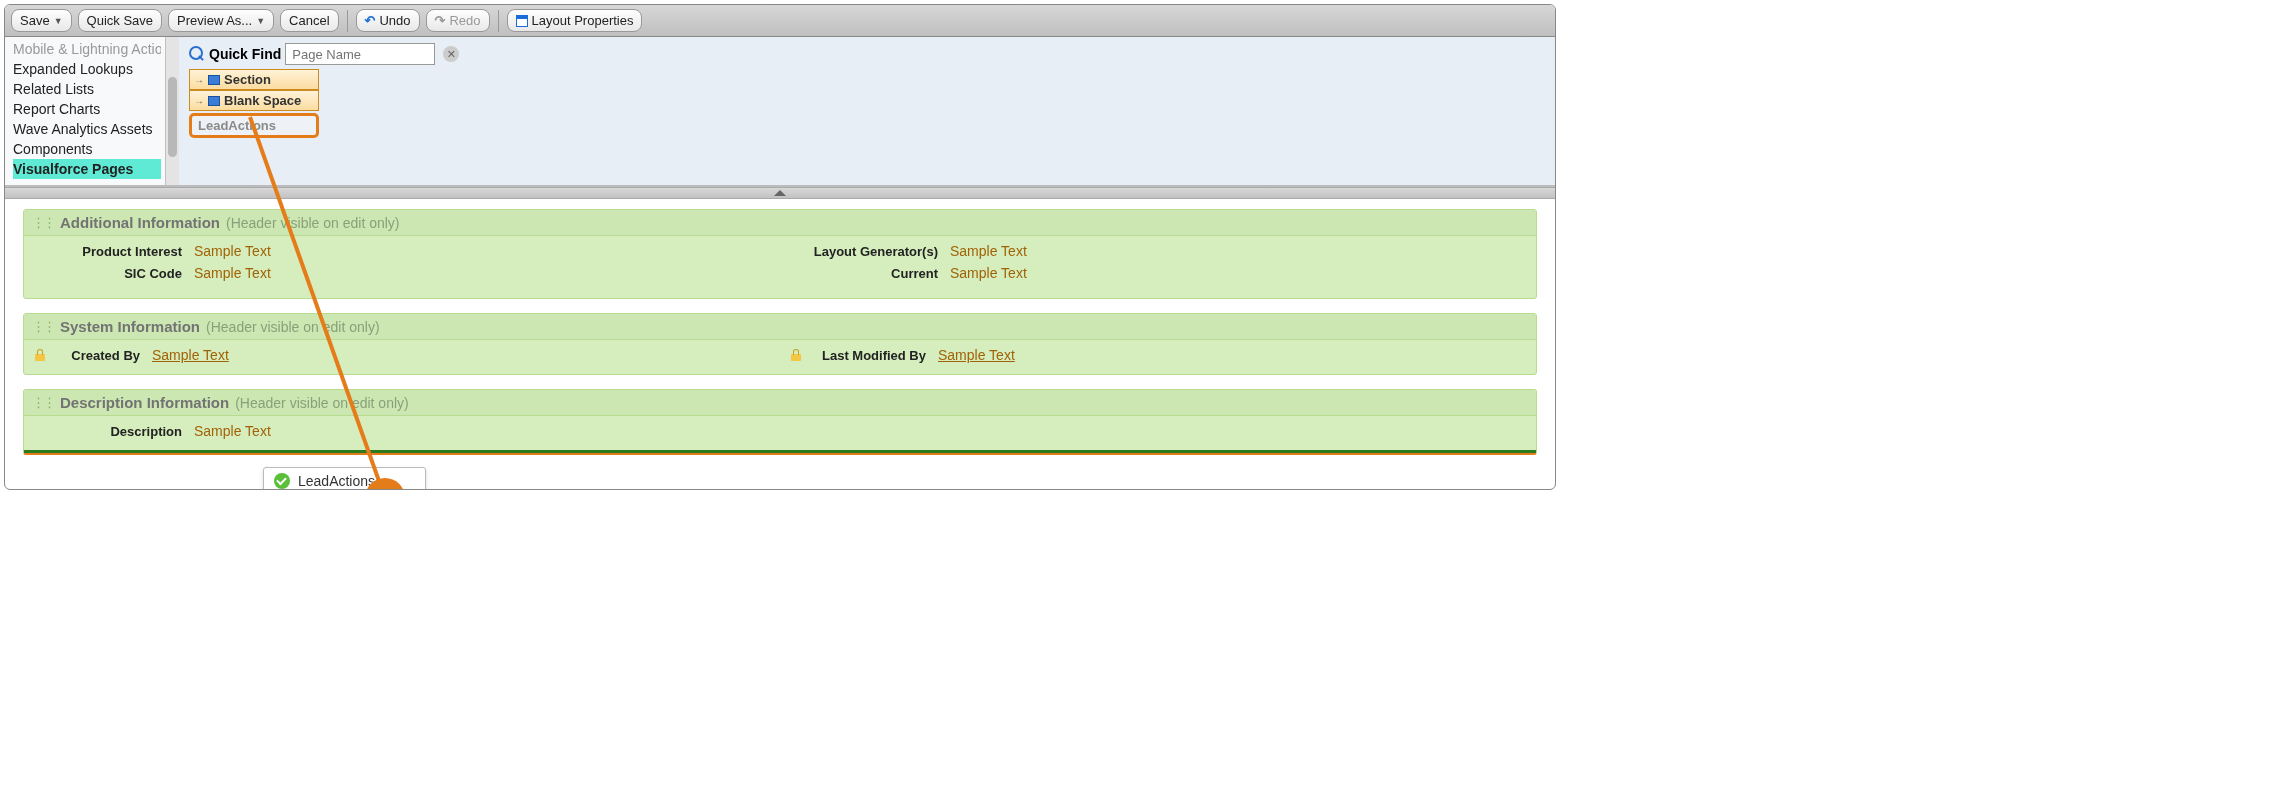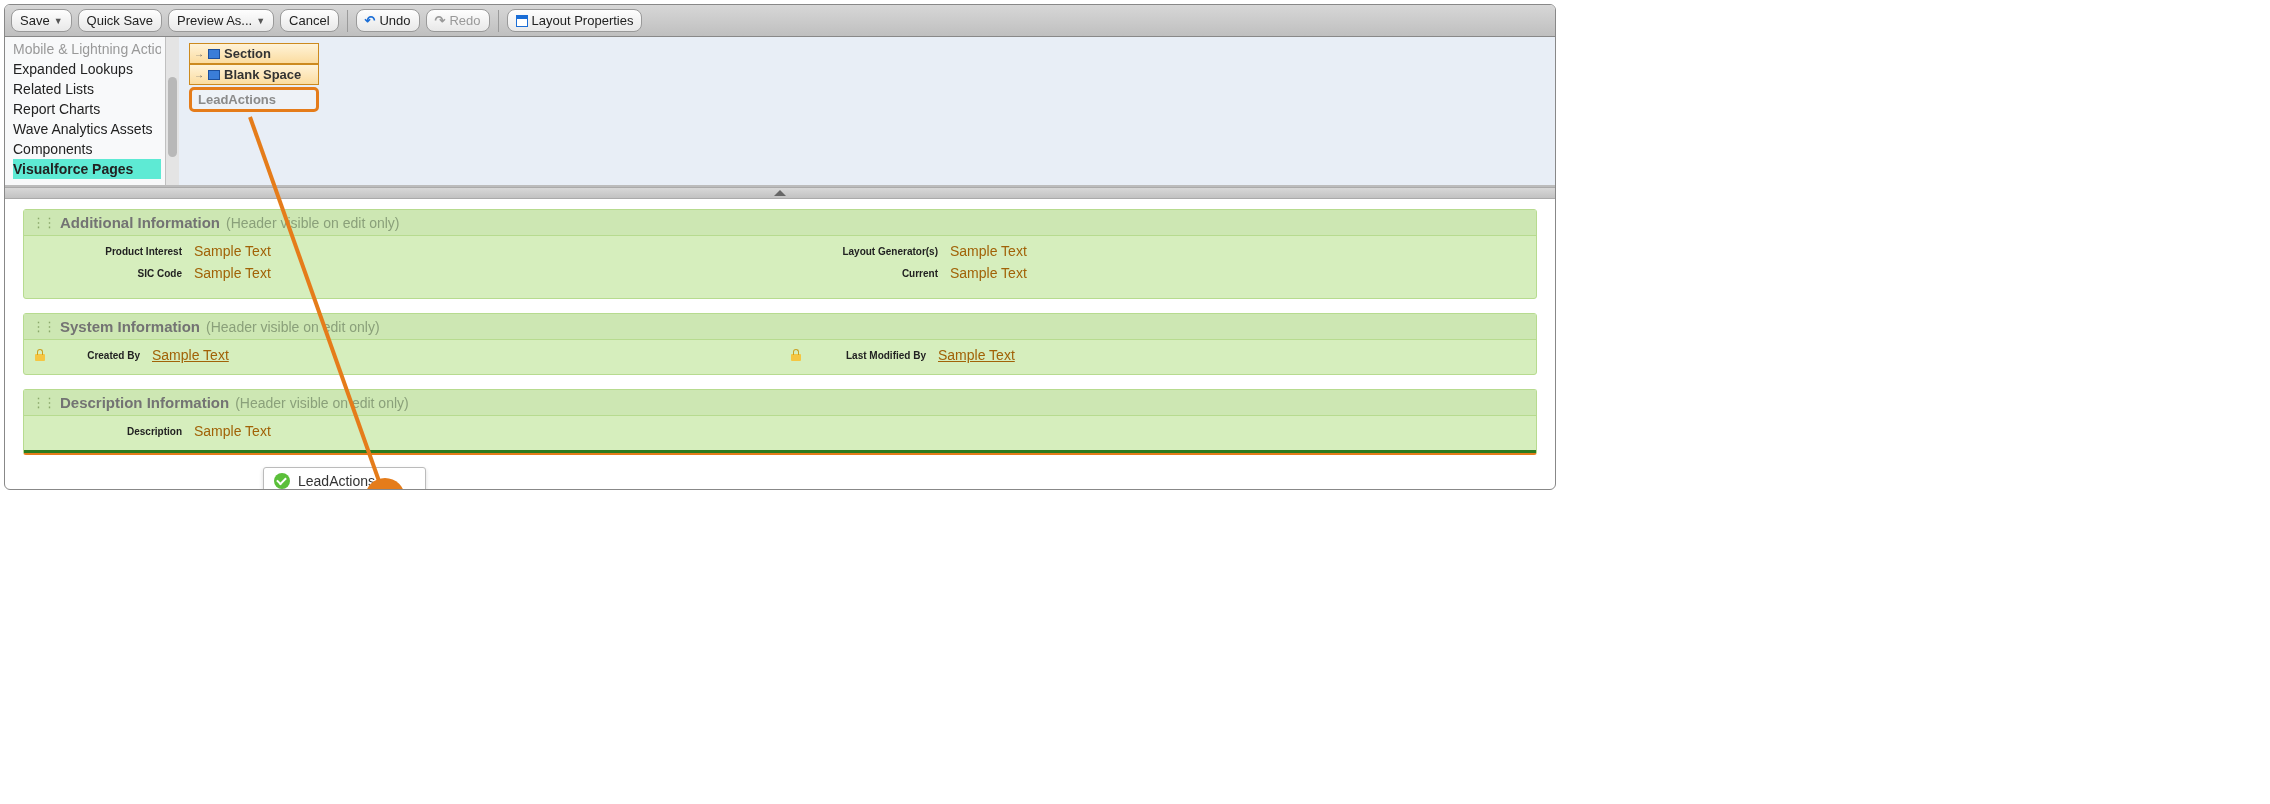--- a/index.html
+++ b/index.html
@@ -36,21 +36,21 @@
   .section { border: 1px solid #b7db8f; border-radius: 3px; margin-bottom: 14px; background: #d6eebd; }
   .section.drop { border-bottom: 2px solid #e57c1a; }
   .section.dropg::after { content: ""; display: block; height: 3px; background: #2c7a1e; margin: 0; }
   .shead { display: flex; align-items: center; gap: 6px; padding: 4px 8px; background: #cde7b3; border-bottom: 1px solid #b7db8f; }
   .grip { color: #8aa86a; letter-spacing: -2px; }
   .stitle { font-weight: bold; font-size: 15px; color: #737373; }
   .snote { color: #8aa07a; font-size: 14px; }
   .srows { padding: 4px 0 8px 0; }
   .srow { display: flex; }
   .scell { flex: 1; display: flex; align-items: center; padding: 3px 10px; }
-  .flabel { width: 160px; text-align: right; font-weight: bold; font-size: 10px; padding-right: 12px; color: #222; }
+  .flabel { width: 160px; text-align: right; font-weight: bold; font-size: 13px; padding-right: 12px; color: #222; }
   .fval { font-size: 14px; color: #a16207; }
   .fval.link { text-decoration: underline; }
   .lock { width: 12px; height: 12px; display: inline-block; margin-right: 6px; position: relative; }
   .lock::before { content: ""; position: absolute; bottom: 0; left: 1px; width: 10px; height: 7px; background: #f5c642; border-radius: 1px; }
   .lock::after { content: ""; position: absolute; top: 0; left: 3px; width: 4px; height: 5px; border: 1.5px solid #c9a022; border-bottom: none; border-radius: 3px 3px 0 0; }
   .droptip { position: absolute; background: #fff; border: 1px solid #bbb; border-radius: 3px; padding: 5px 50px 5px 10px; display: flex; align-items: center; gap: 8px; font-size: 14px; color: #333; box-shadow: 0 2px 4px rgba(0,0,0,.15); }
   .okcircle { width: 16px; height: 16px; border-radius: 50%; background: #5bbf3a; position: relative; }
   .okcircle::after { content: ""; position: absolute; left: 3px; top: 4px; width: 7px; height: 4px; border-left: 2px solid #fff; border-bottom: 2px solid #fff; transform: rotate(-45deg); }
   .callout { position: absolute; width: 40px; height: 40px; border-radius: 50%; background: #e57c1a; color: #fff; font-size: 22px; display: flex; align-items: center; justify-content: center; z-index: 10; }
   svg.line { position: absolute; pointer-events: none; z-index: 5; }
@@ -98,20 +98,26 @@
       <div class="item">Report Charts</div>
       <div class="item">Wave Analytics Assets</div>
       <div class="item">Components</div>
       <div class="item sel">Visualforce Pages</div>
     </div>
     <div class="scrolltrack">
         <div class="scrollthumb"></div>
       </div>
 
     <div class="palette">
+      <div class="qfrow">
+        <span class="mag"></span>
+        <span class="qflabel">Quick Find</span>
+        <input class="qfinput" placeholder="Page Name" style="">
+        <span class="qfclear">✕</span>
+      </div>
       <div class="chips">
         <div class="chip">
             <span class="arrow">→</span>
             <span class="ci"></span>
             <span>Section</span>
           </div>
         <div class="chip">
             <span class="arrow">→</span>
             <span class="ci"></span>
             <span>Blank Space</span>

